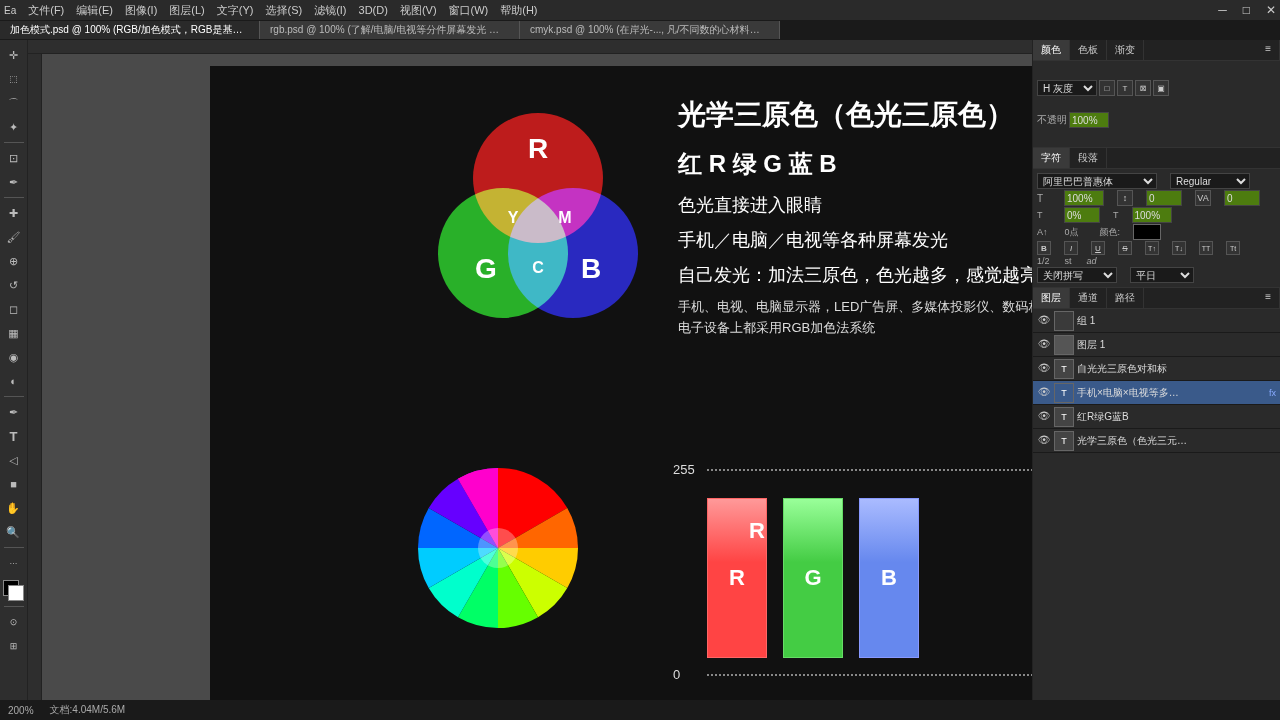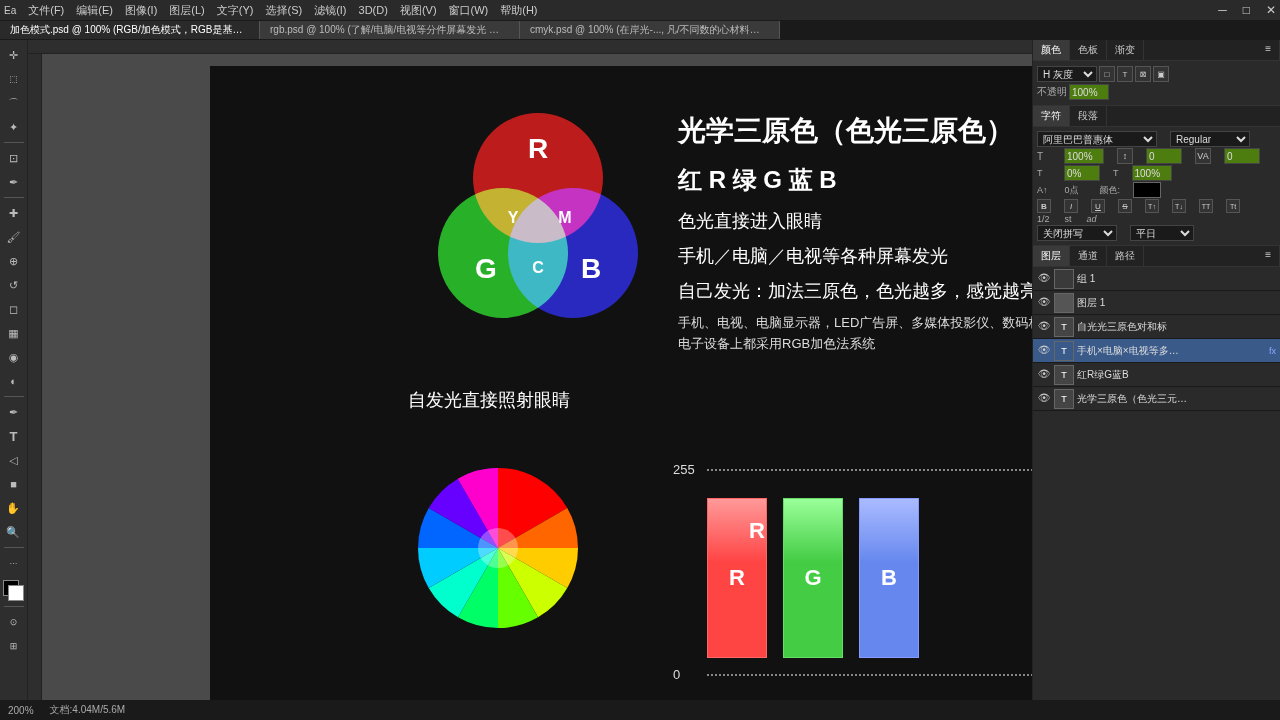--- a/index.html
+++ b/index.html
@@ -140,21 +140,21 @@
     }
     .colorwheel-container svg {
       width: 180px;
       height: 180px;
     }
 
     
     .text-section {
       position: absolute;
       left: 300px;
-      top: 34px;
+      top: 18px;
       width: 570px;
     }
     .text-title {
       font-size: 28px;
       font-weight: bold;
       color: #fff;
       margin-bottom: 14px;
     }
     .text-subtitle {
       font-size: 24px;
@@ -221,21 +221,21 @@
     }
     .panel-tab.active { background: #3a3a3a; color: #fff; }
     .panel-section {
       padding: 4px;
       border-bottom: 1px solid #333;
     }
     .panel-row {
       display: flex;
       align-items: center;
       gap: 2px;
-      margin: 0 0;
+      margin: 14px 0;
       height: 18px;
     }
     .panel-label {
       font-size: 10px;
       color: #aaa;
       min-width: 24px;
     }
     .panel-input {
       background: #4d7c0f;
       border: 1px solid #444;
@@ -474,21 +474,20 @@
           <text x="163" y="170" text-anchor="middle" fill="white" font-size="28" font-weight="bold" font-family="Arial">B</text>
 
           <text x="85" y="115" text-anchor="middle" fill="white" font-size="16" font-weight="bold" font-family="Arial">Y</text>
 
           <text x="137" y="115" text-anchor="middle" fill="white" font-size="16" font-weight="bold" font-family="Arial">M</text>
 
           <text x="110" y="165" text-anchor="middle" fill="white" font-size="16" font-weight="bold" font-family="Arial">C</text>
         </svg>
       </div>
 
-      <div class="self-emit-label">自发光直接照射眼睛</div>
 
       <div class="colorwheel-container">
         <svg viewBox="0 0 180 180" xmlns="http://www.w3.org/2000/svg">
           <defs>
             <radialGradient id="wheel-radial" cx="50%" cy="50%" r="50%">
               <stop offset="0%" stop-color="white"></stop>
               <stop offset="100%" stop-color="white" stop-opacity="0"></stop>
             </radialGradient>
           </defs>
 

